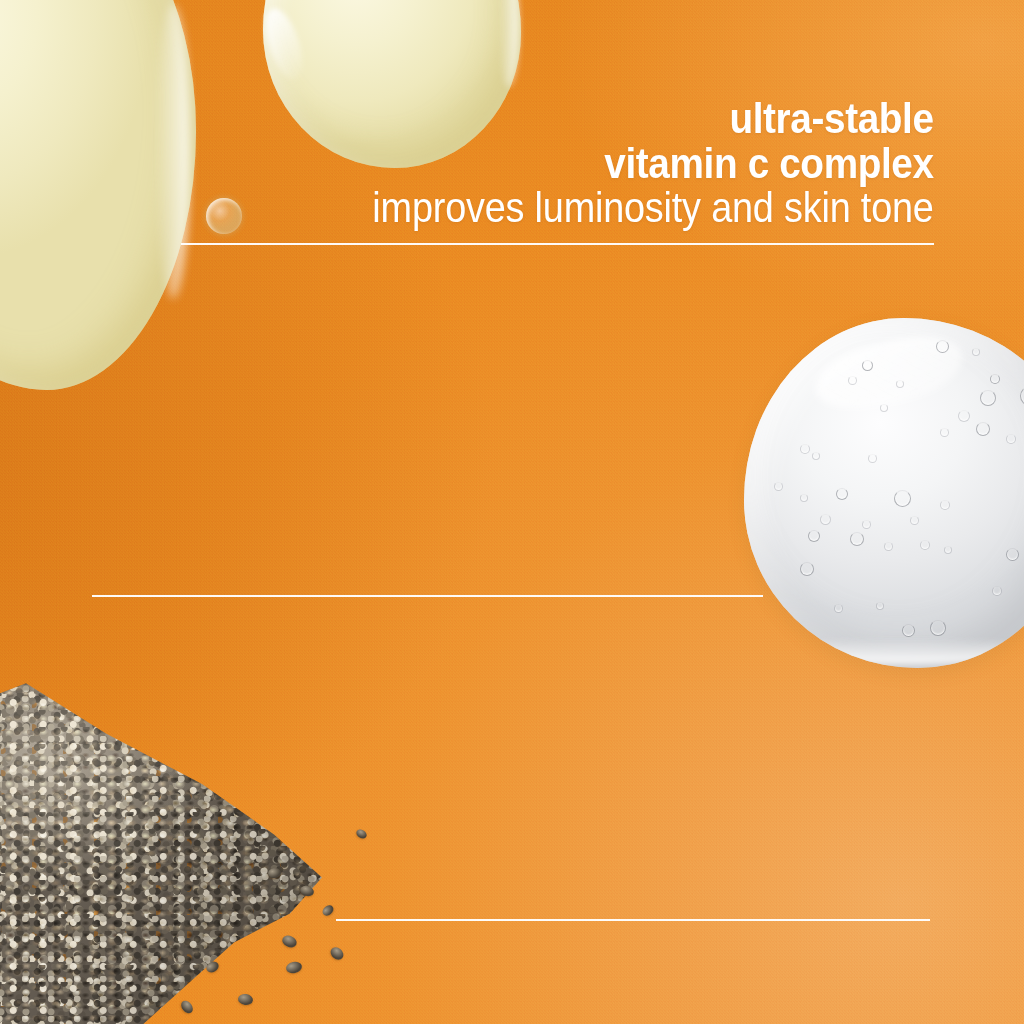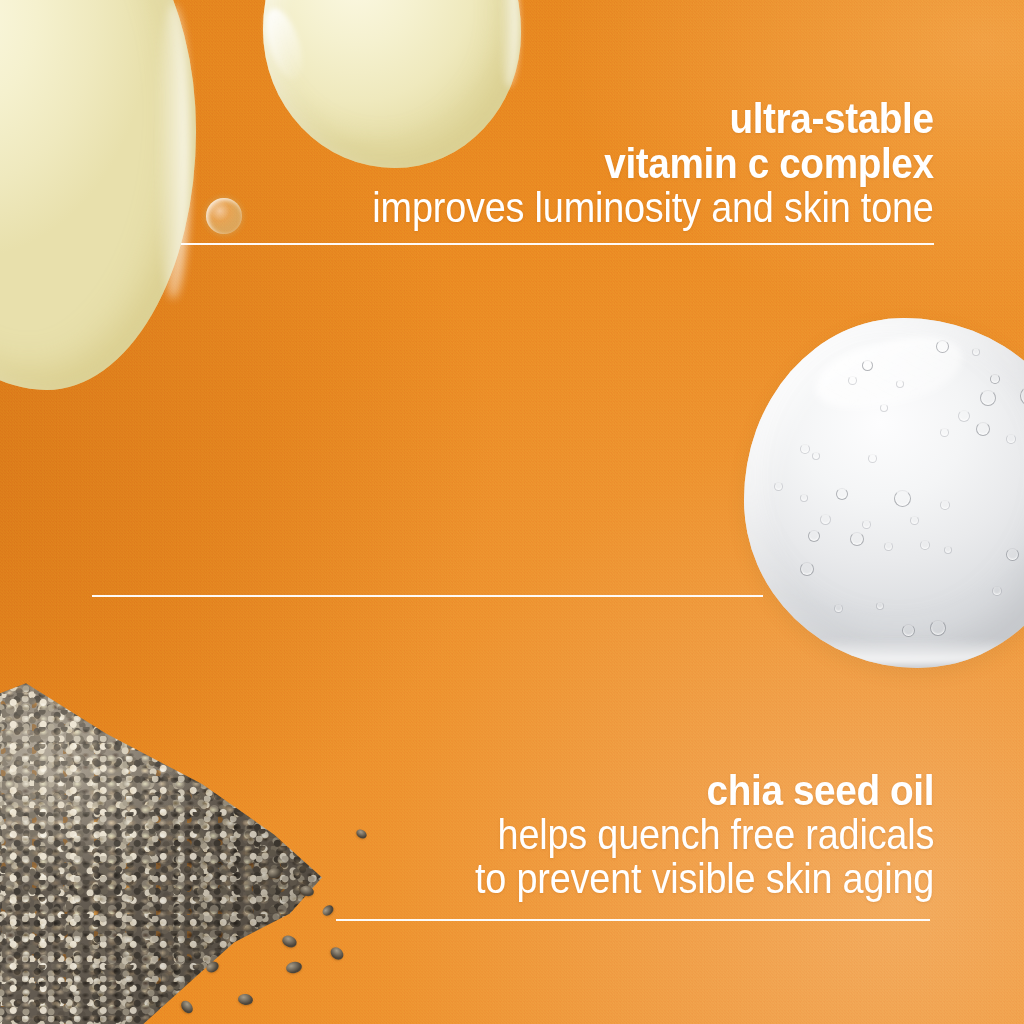--- a/index.html
+++ b/index.html
@@ -376,20 +376,15 @@
 
   <div class="block align-right" id="block-vitc">
     <div class="headline">ultra-stable</div>
     <div class="headline">vitamin c complex</div>
     <div class="subline">improves luminosity and skin tone</div>
   </div>
   <div class="rule" id="rule-vitc"></div>
 
   <div class="rule" id="rule-lactic"></div>
 
-  <div class="block align-right" id="block-chia">
-    <div class="headline">chia seed oil</div>
-    <div class="subline">helps quench free radicals</div>
-    <div class="subline">to prevent visible skin aging</div>
-  </div>
   <div class="rule" id="rule-chia"></div>
 
 </div>
 
 </body></html>

